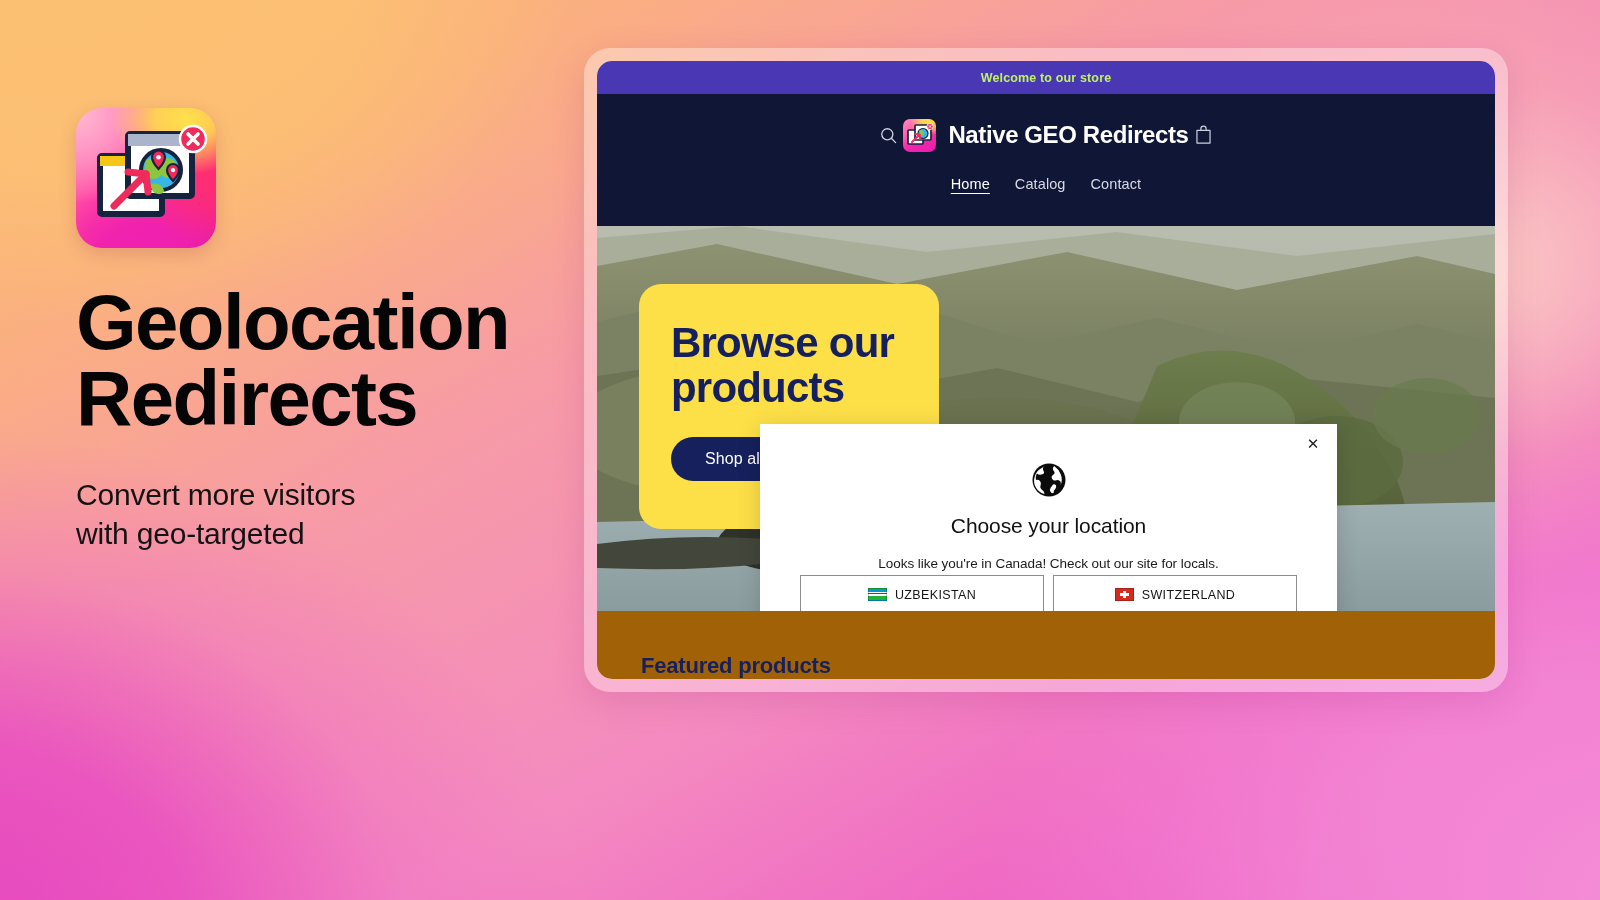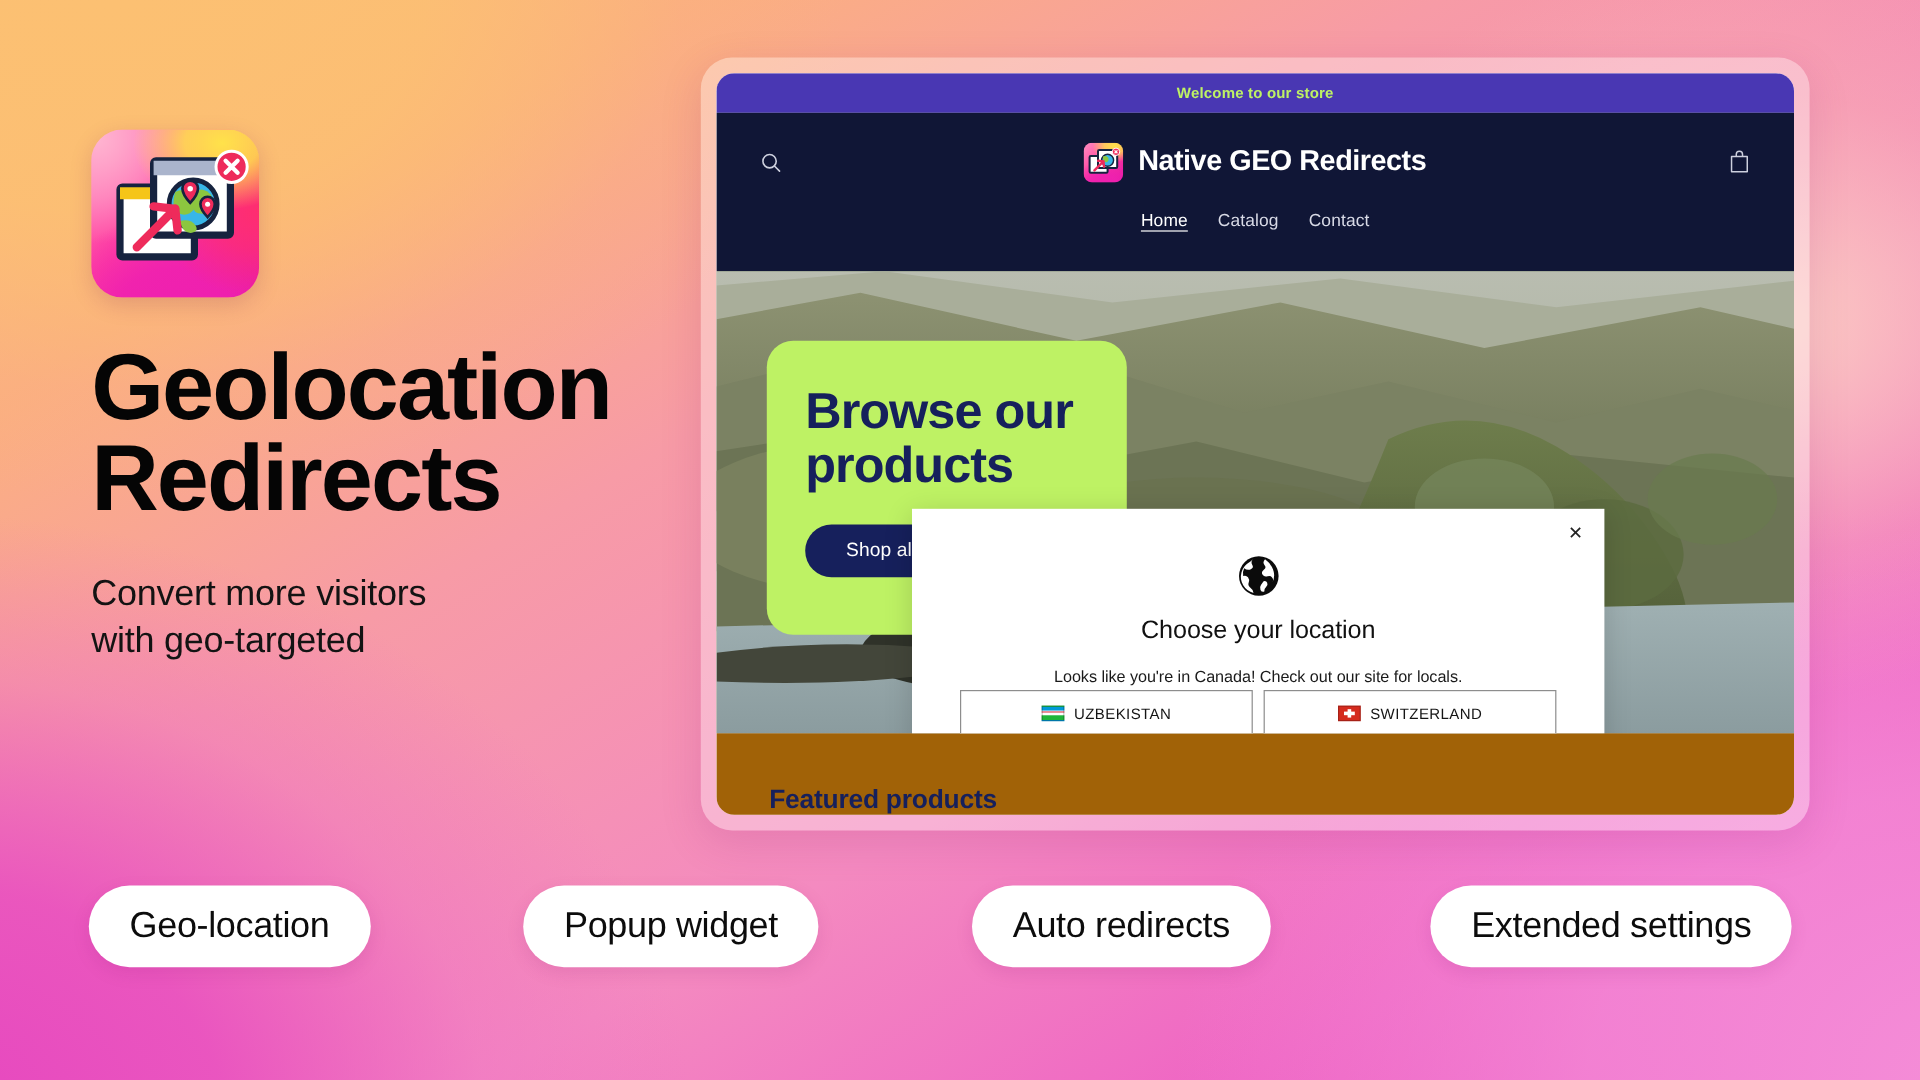--- a/index.html
+++ b/index.html
@@ -130,21 +130,21 @@
   #store-header {
     background: #101636;
     padding: 0 30px;
     height: 132px;
     position: relative;
   }
   #header-row {
     height: 82px;
     display: flex;
     align-items: center;
-    justify-content: space-between;
+    justify-content: center;
   }
   #search-icon-btn { width: 30px; height: 30px; display:flex; align-items:center; justify-content:center; }
   #cart-icon-btn { width: 30px; height: 30px; display:flex; align-items:center; justify-content:center; }
   #brand-block { display: flex; align-items: center; gap: 12px; }
   #brand-logo {
     width: 33px; height: 33px; border-radius: 7px;
     position: relative; overflow: visible;
     background:
       radial-gradient(ellipse 30px 22px at 78% 8%, #ffe24a 0%, rgba(255,226,74,0.8) 28%, rgba(255,120,40,0) 62%),
       radial-gradient(ellipse 34px 30px at 50% 112%, #ef20b0 0%, rgba(239,32,176,0.88) 36%, rgba(239,32,176,0) 74%),
@@ -182,21 +182,21 @@
     overflow: hidden;
     background: #7e8b72;
   }
   #hero-photo { position: absolute; inset: 0; }
   #hero-card {
     position: absolute;
     left: 42px;
     top: 58px;
     width: 300px;
     height: 245px;
-    background: #bef264;
+    background: #fde047;
     border-radius: 22px;
     padding: 36px 32px;
   }
   #hero-card .hero-title {
     color: #16205c;
     font-size: 42px;
     font-weight: 700;
     line-height: 1.08;
     letter-spacing: -0.8px;
   }
@@ -501,20 +501,14 @@
         </div>
       </div>
 
       <div id="featured-section">
         <div id="featured-title">Featured products</div>
       </div>
 
     </div>
   </div>
 
-  <div id="pill-row">
-    <div class="pill pill-0">Geo-location</div>
-    <div class="pill pill-1">Popup widget</div>
-    <div class="pill pill-2">Auto redirects</div>
-    <div class="pill pill-3">Extended settings</div>
-  </div>
 
 </div>
 
 </body></html>

